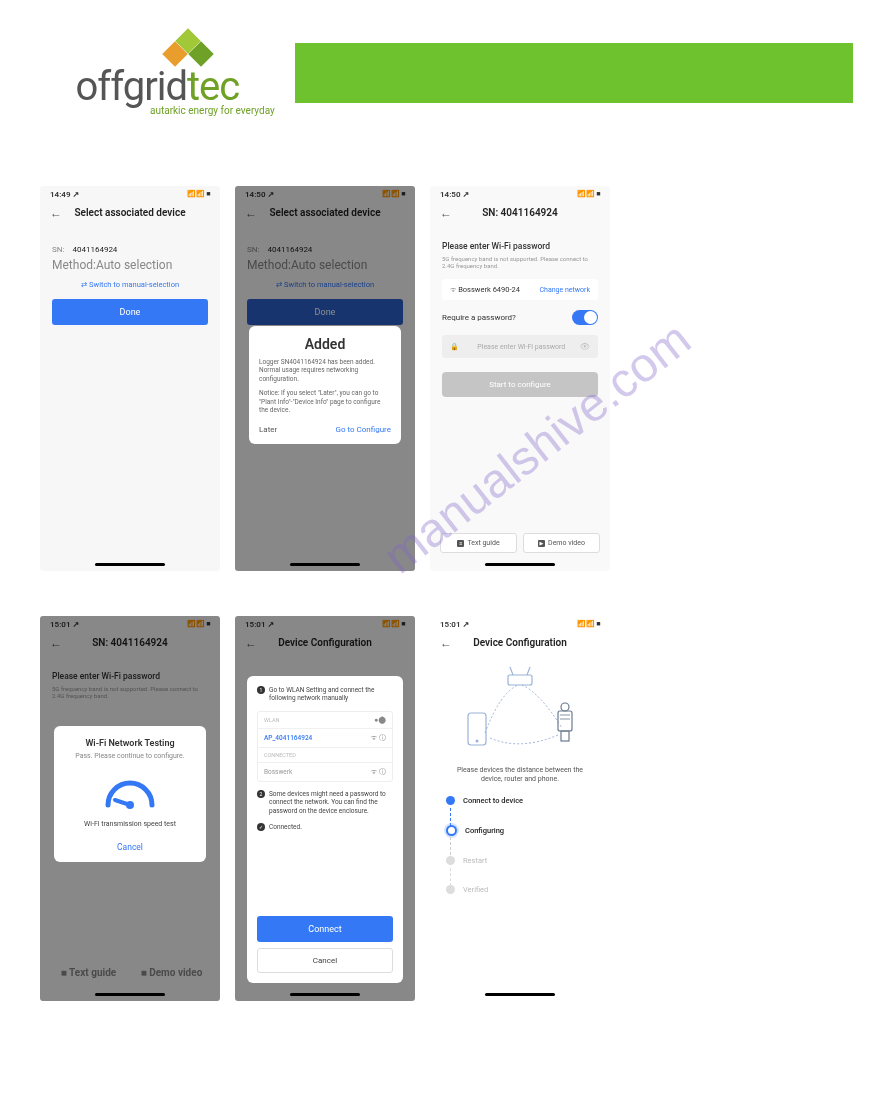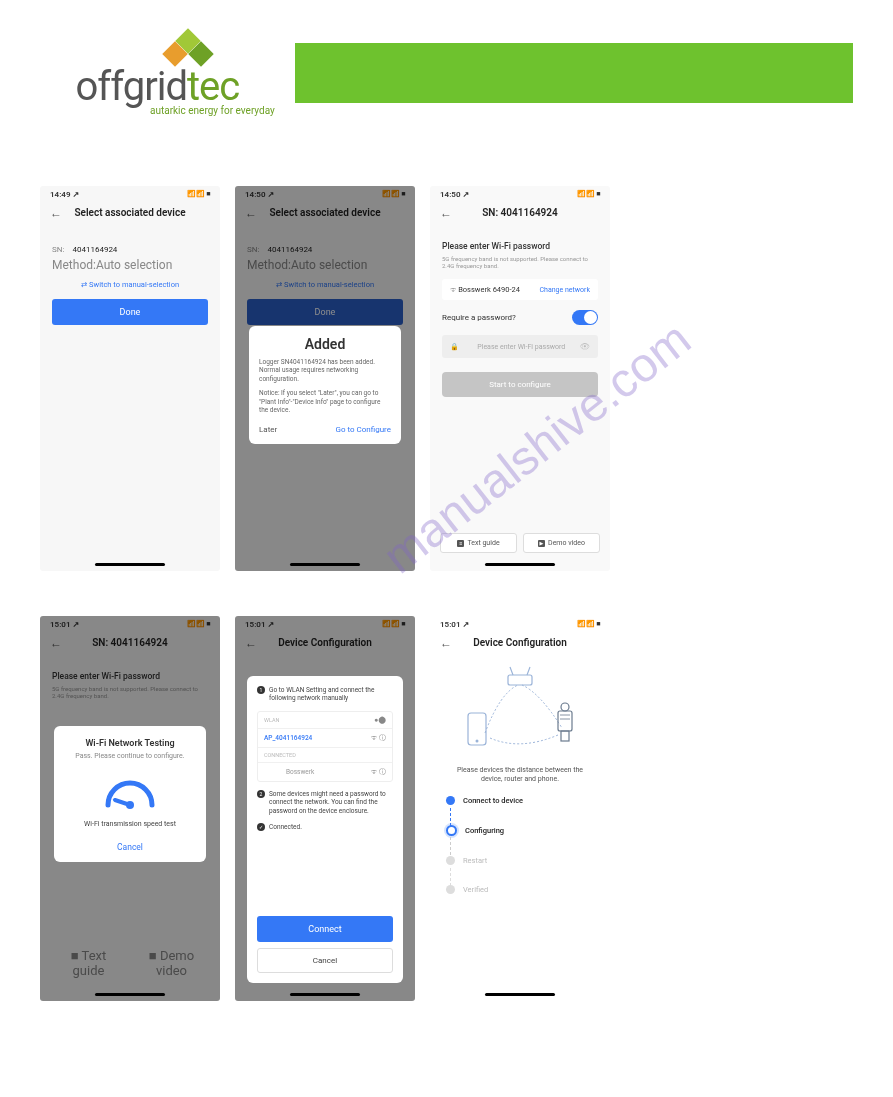--- a/index.html
+++ b/index.html
@@ -216,21 +216,21 @@
   }
   .gauge svg { width: 100%; height: 100%; }
   .gauge-label { font-size: 7px; color: #444; margin-bottom: 14px; }
   .cancel-link { color: #3478f6; font-size: 8.5px; }
 
   .s4-bottom {
     position: absolute; bottom: 18px; left: 10px; right: 10px;
     display: flex; gap: 6px; z-index: 1;
   }
   .s4-bottom .ob {
-    flex: 1; padding: 5px; font-size: 13px; text-align: center; color: #888;
+    flex: 1; padding: 5px; font-size: 10px; text-align: center; color: #888; font-weight: bold;
   }
 
   
   .card5 {
     position: absolute; left: 12px; right: 12px; top: 60px; bottom: 18px;
     background: #fff; border-radius: 6px; z-index: 10; padding: 10px;
   }
   .step-line { font-size: 6.5px; color: #444; line-height: 1.3; margin-bottom: 8px; display: flex; gap: 4px; }
   .step-line .bullet { width: 8px; height: 8px; flex-shrink: 0; }
   .bullet.num { background: #333; color: #fff; border-radius: 50%; display: inline-flex; align-items: center; justify-content: center; font-size: 5px; }
@@ -456,21 +456,21 @@
             </div>
         <div class="row">
               <span class="ap">AP_4041164924</span>
               <span class="wifi-icons">ᯤ ⓘ</span>
             </div>
         <div class="row">
               <span class="lbl">CONNECTED</span>
               <span></span>
             </div>
         <div class="row">
-              <span style="color:#999;margin-left:22px;">Bosswerk</span>
+              <span style="color:#999;">Bosswerk</span>
               <span class="wifi-icons">ᯤ ⓘ</span>
             </div>
       </div>
       <div class="step-line">
             <span class="bullet num">2</span>
             <span>Some devices might need a password to connect the network. You can find the password on the device enclosure.</span>
           </div>
       <div class="step-line">
             <span class="bullet check">✓</span>
             <span>Connected.</span>

